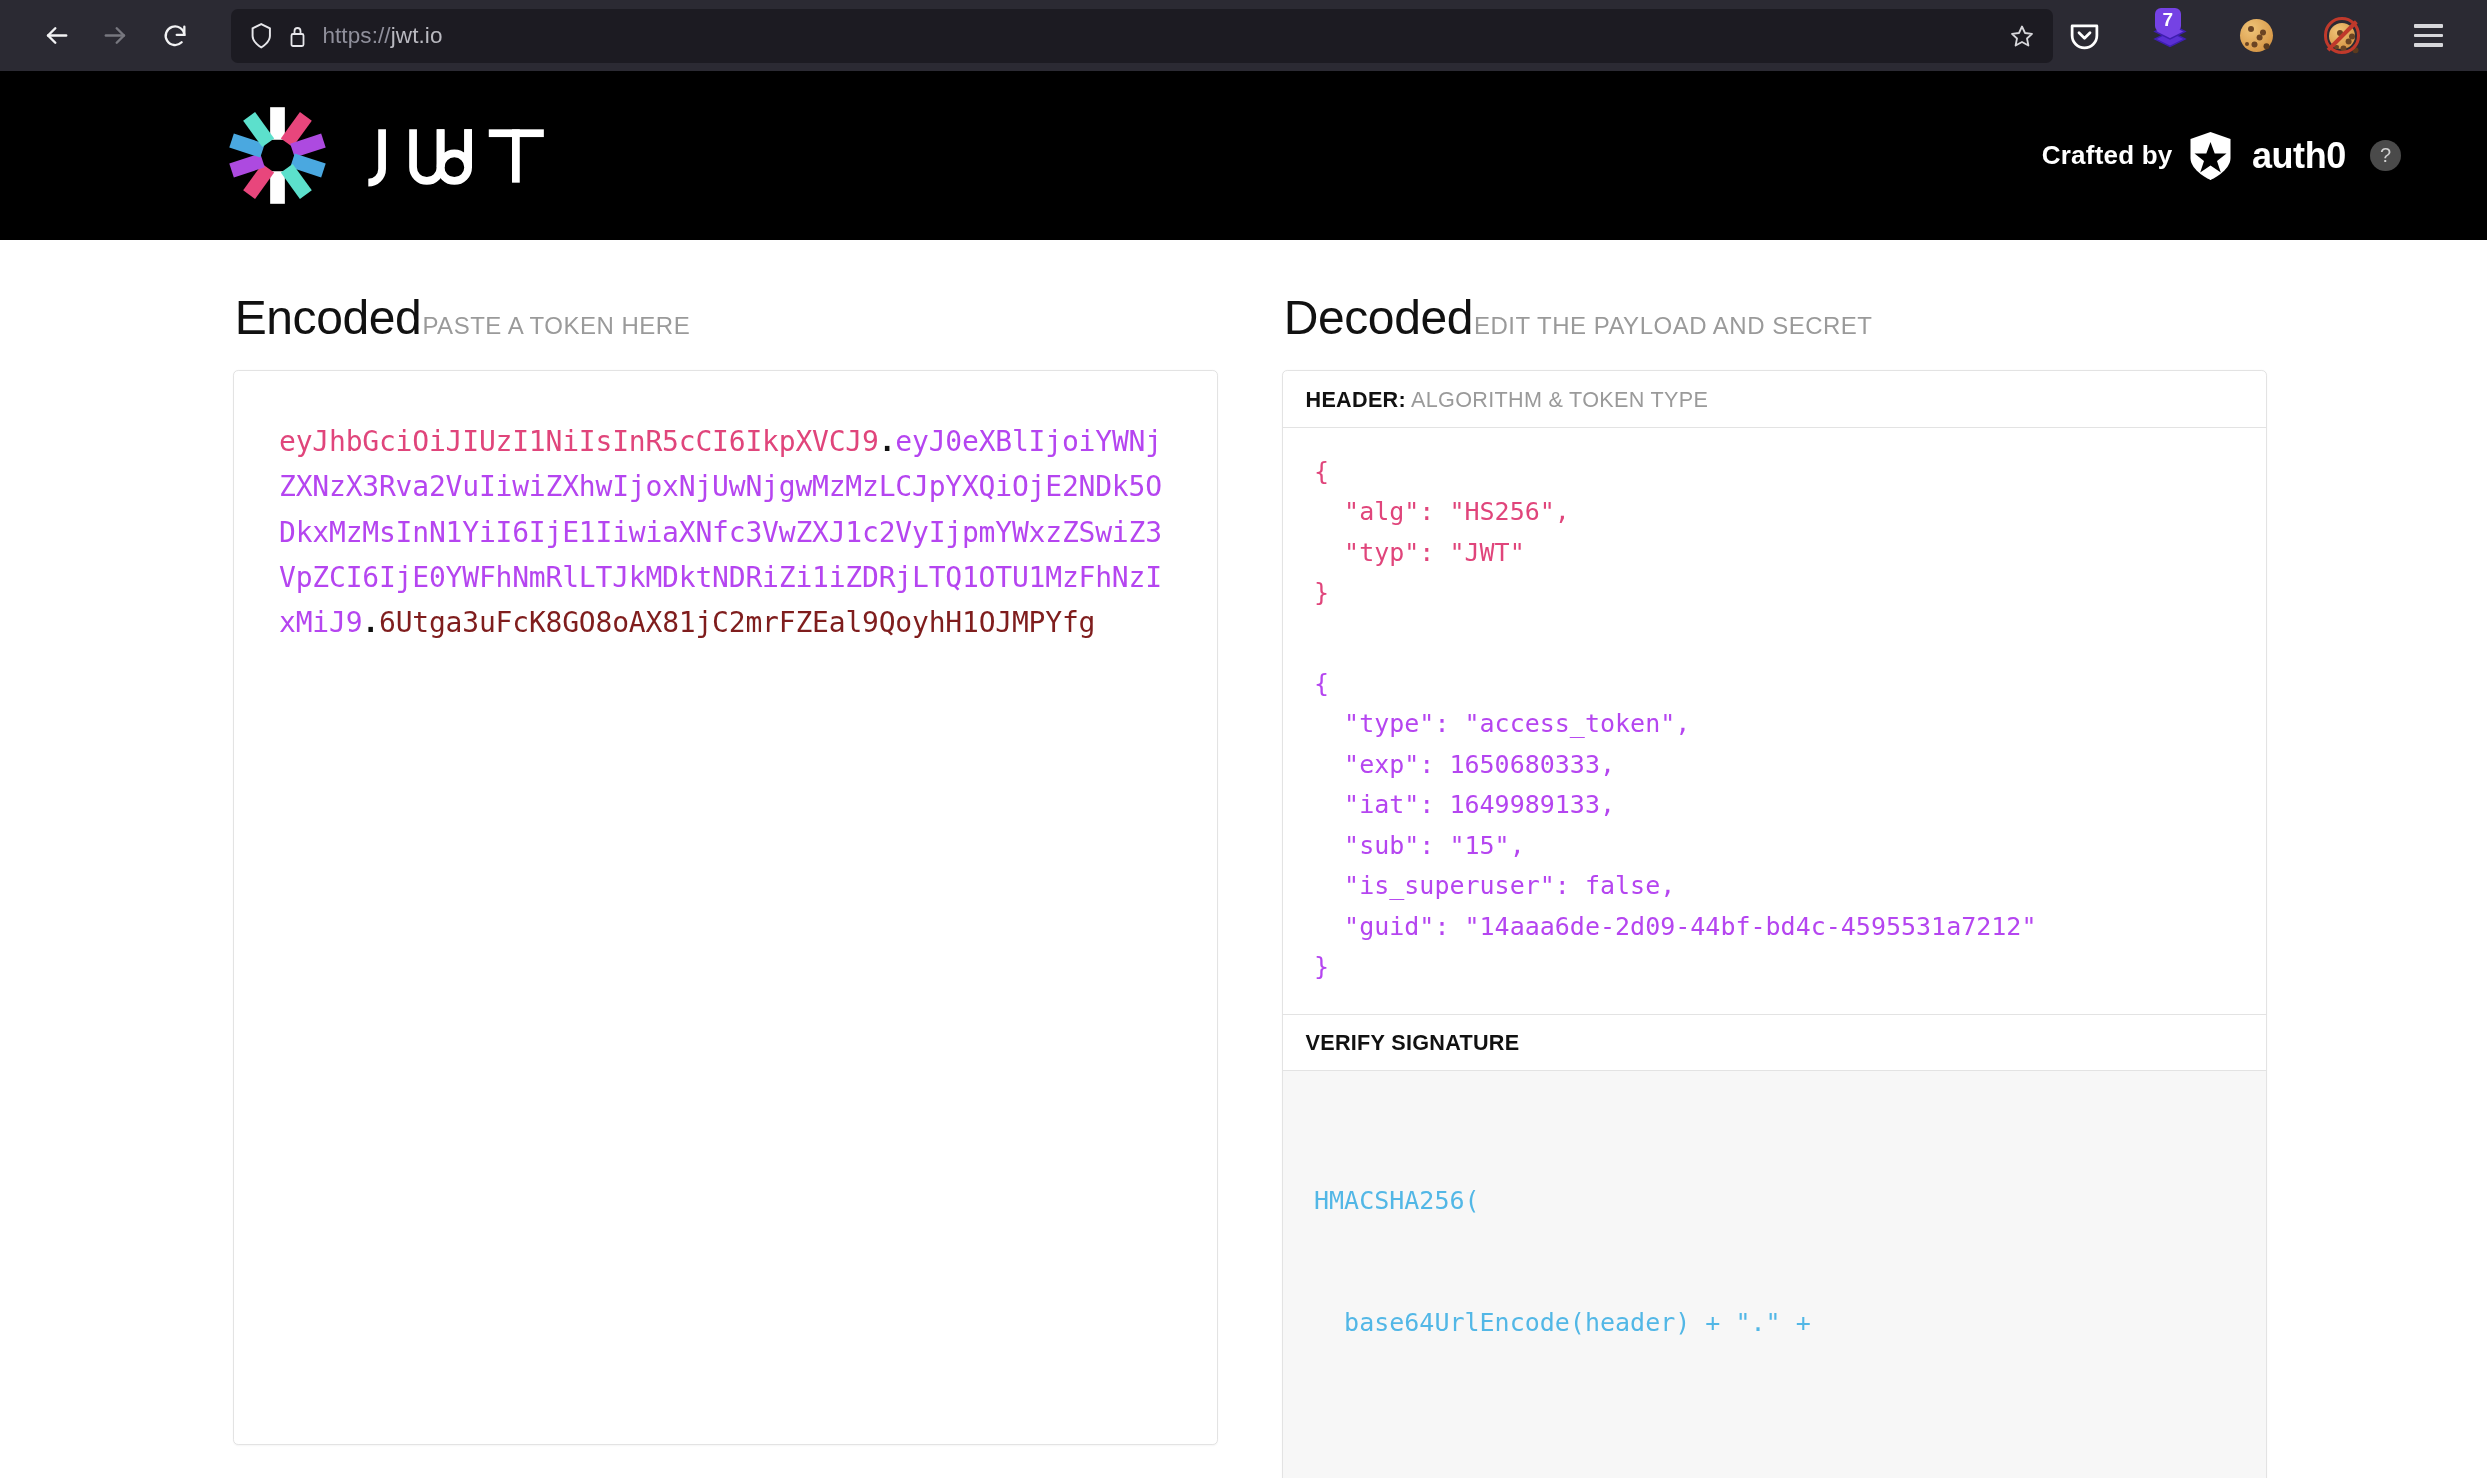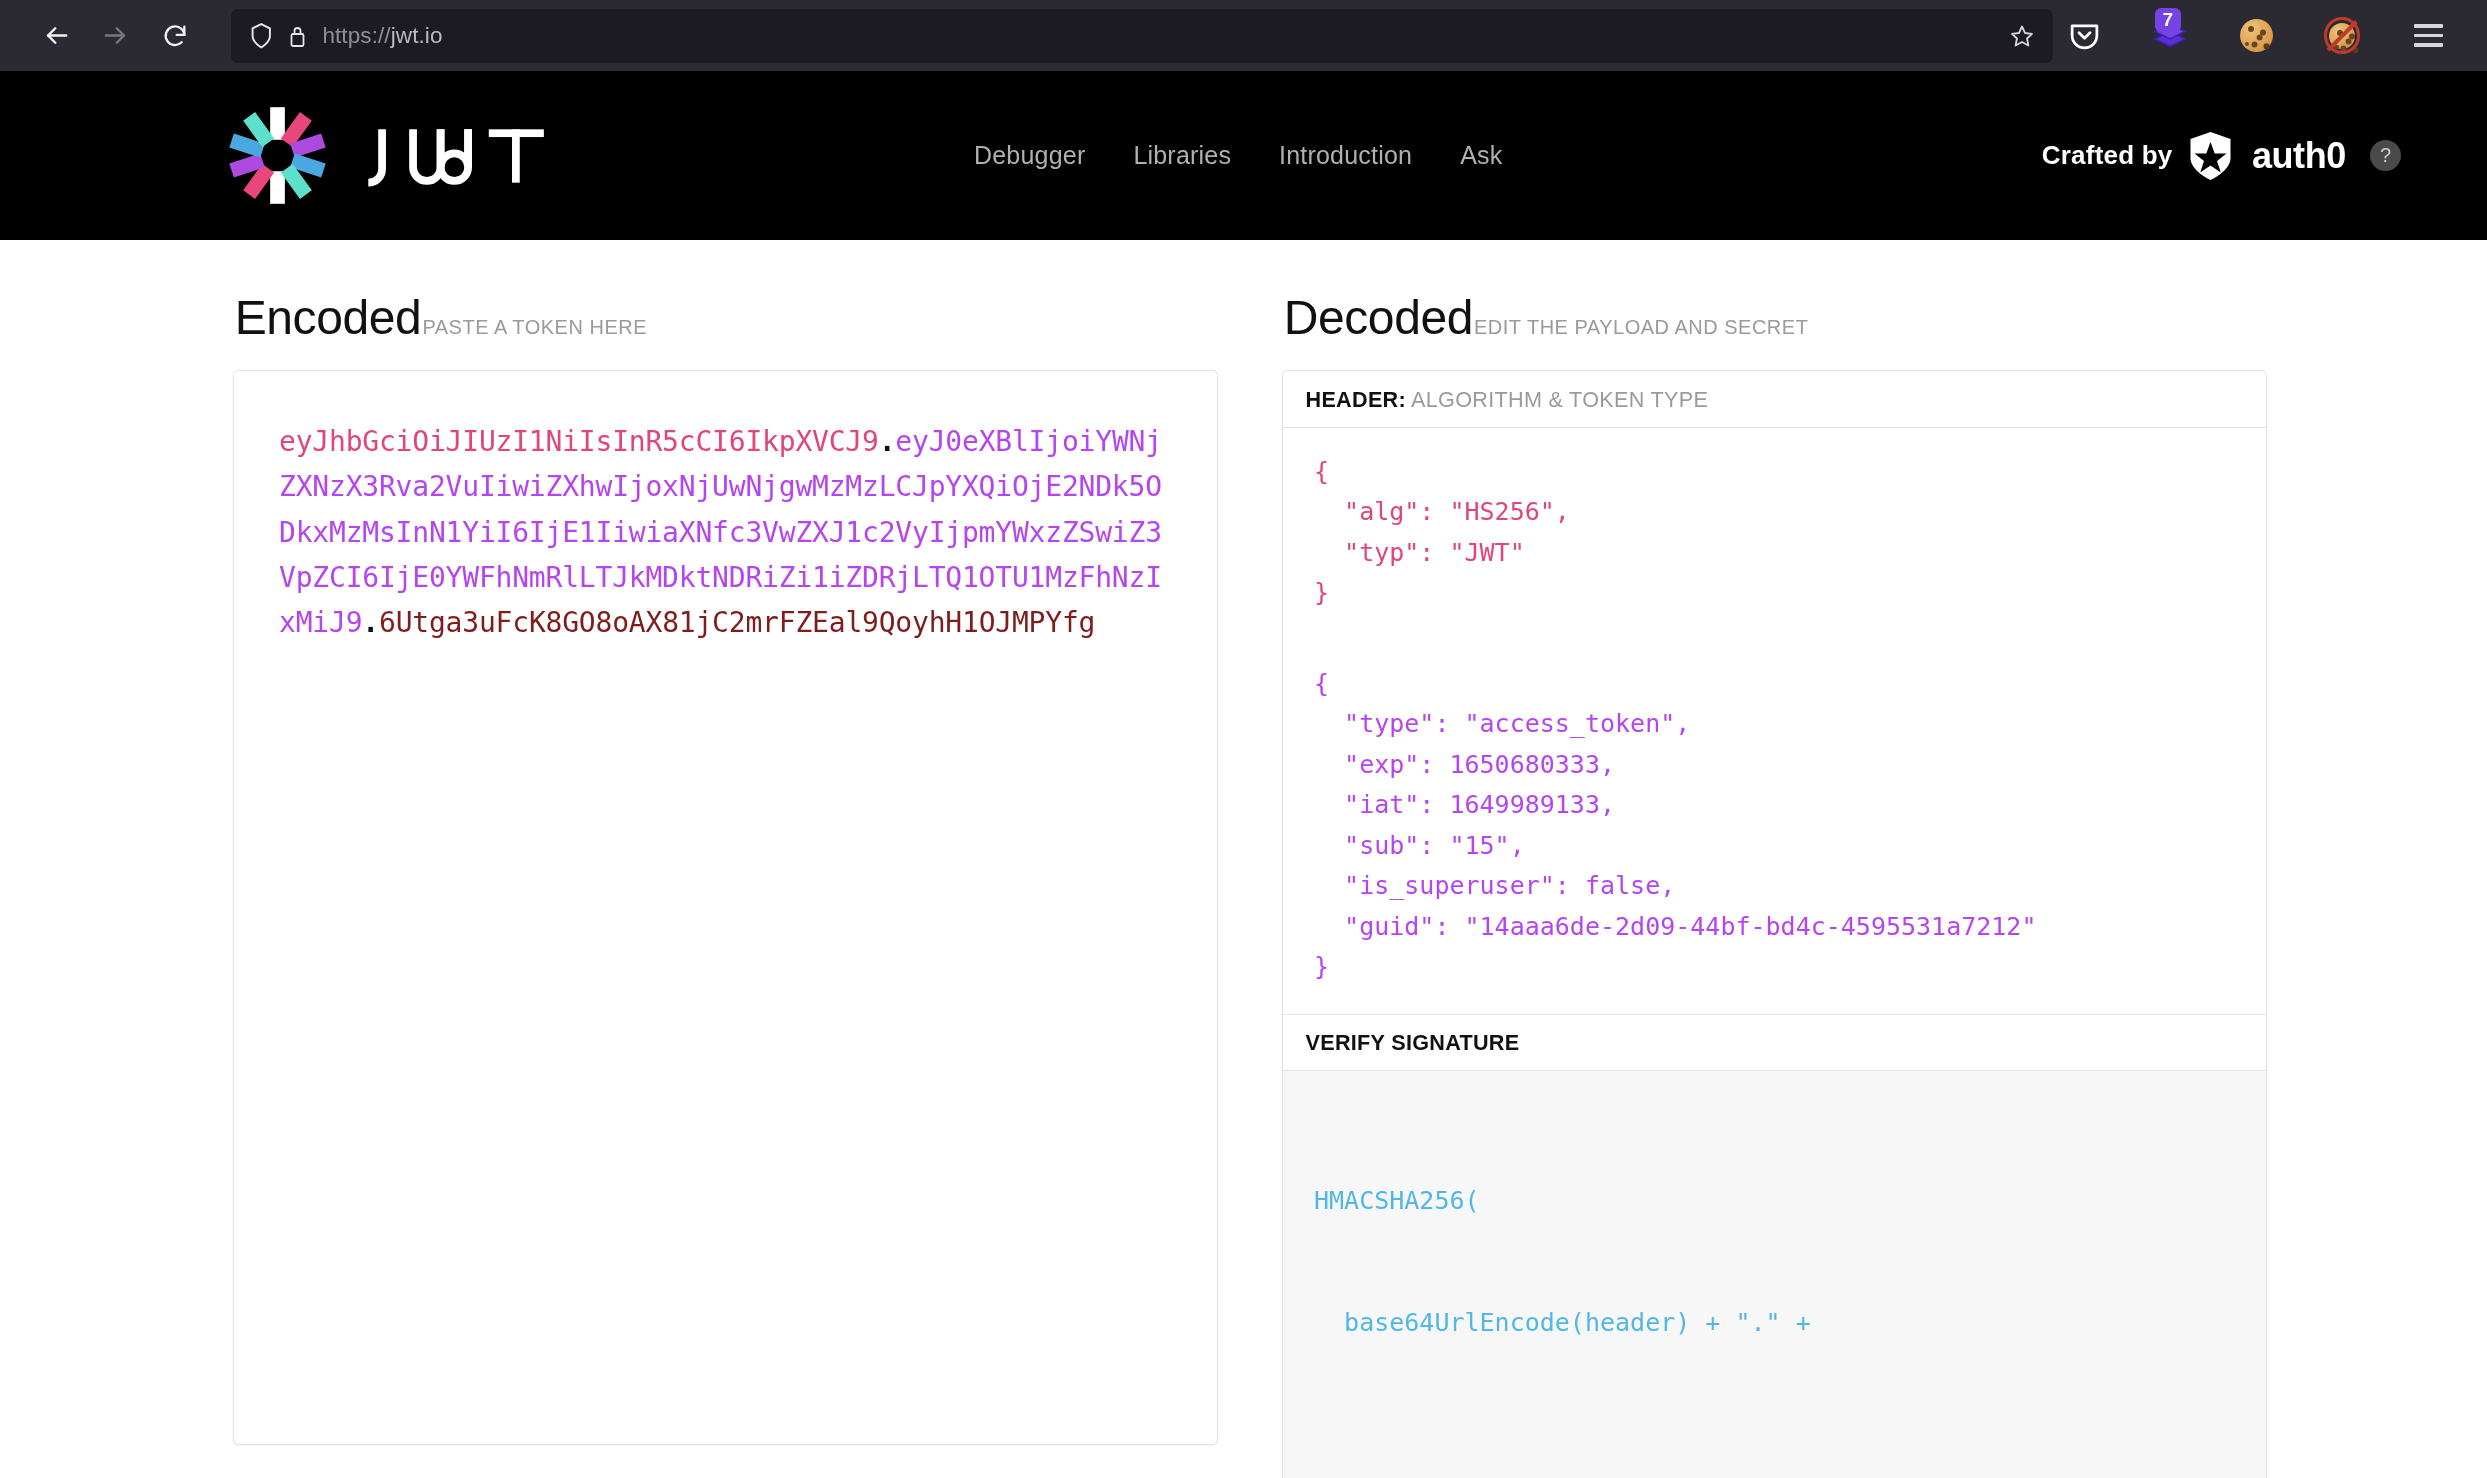--- a/index.html
+++ b/index.html
@@ -157,21 +157,21 @@
     padding-left: 1.7px;
   }
   .section-title {
     font-size: 48px;
     font-weight: normal;
     color: #111111;
     letter-spacing: -0.4px;
     line-height: 1;
   }
   .section-sub {
-    font-size: 20px;
+    font-size: 24px;
     color: #9a9a9a;
     letter-spacing: 0.5px;
   }
 
   
   .encoded-panel {
     border: 0.9px solid #e3e3e3;
     border-radius: 5.2px;
     background: #ffffff;
     height: 1075px;
@@ -328,26 +328,20 @@
         <path d="M98 56 V12"></path>
         <path d="M130 12 V56 a16 16 0 0 1 -32 0"></path>
       </g>
       <g fill="#ffffff">
         <rect x="154" y="12" width="64" height="9"></rect>
         <rect x="181" y="12" width="9" height="62"></rect>
       </g>
     </svg>
   </div>
 
-  <nav class="main-nav">
-    <a href="#">Debugger</a>
-    <a href="#">Libraries</a>
-    <a href="#">Introduction</a>
-    <a href="#">Ask</a>
-  </nav>
 
   <div class="crafted">
     <span class="crafted-label">Crafted by</span>
     <span class="auth0-logo">
       <svg width="45" height="50" viewBox="0 0 44 50">
         <path d="M22 1 L42 8 V27 C42 40 22 49 22 49 C22 49 2 40 2 27 V8 Z" fill="#ffffff"></path>
         <polygon points="22,11 26.2,22.5 38,22.5 28.5,30 32.3,41.5 22,34.5 11.7,41.5 15.5,30 6,22.5 17.8,22.5" fill="#000000"></polygon>
       </svg>
       <span class="auth0-word">auth0</span>
     </span>

